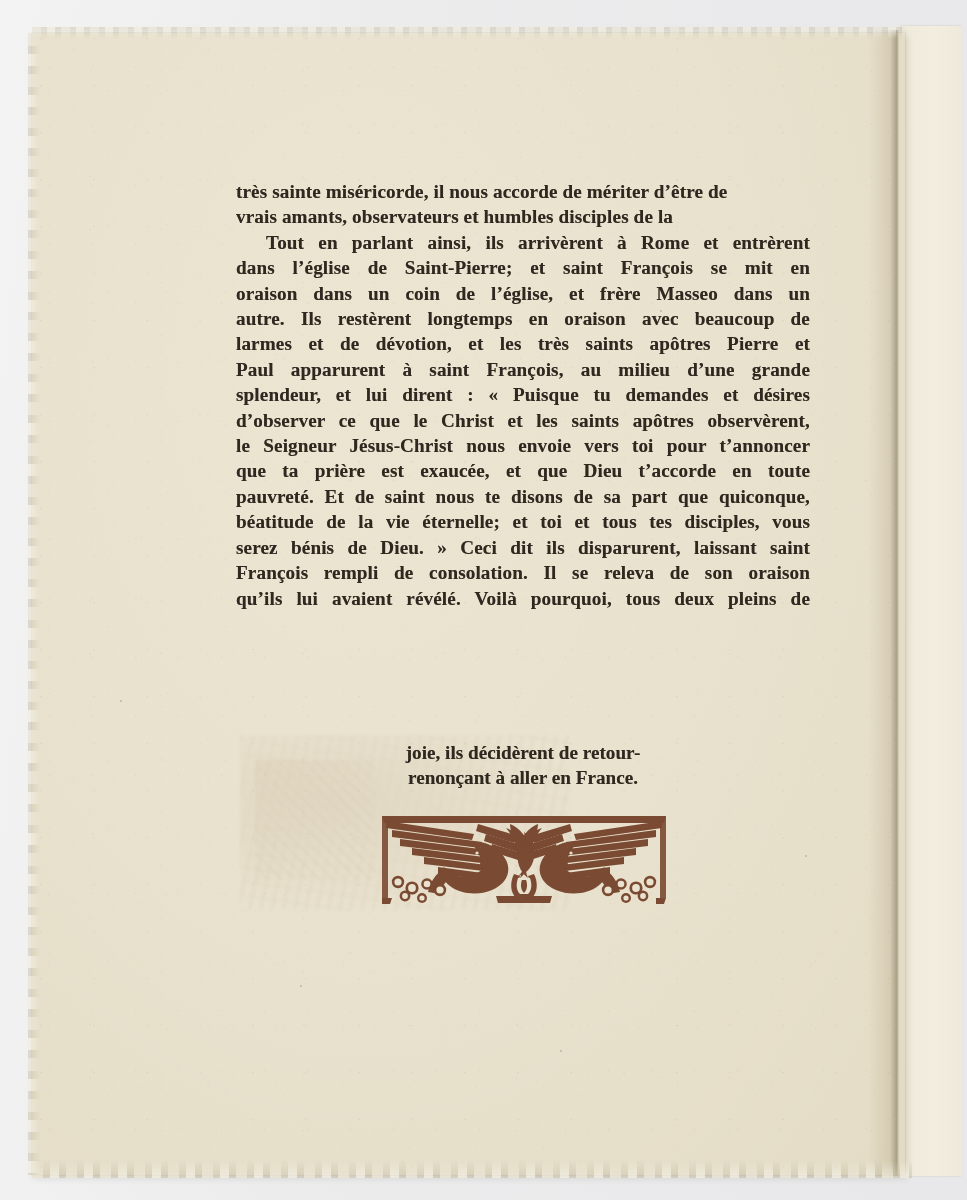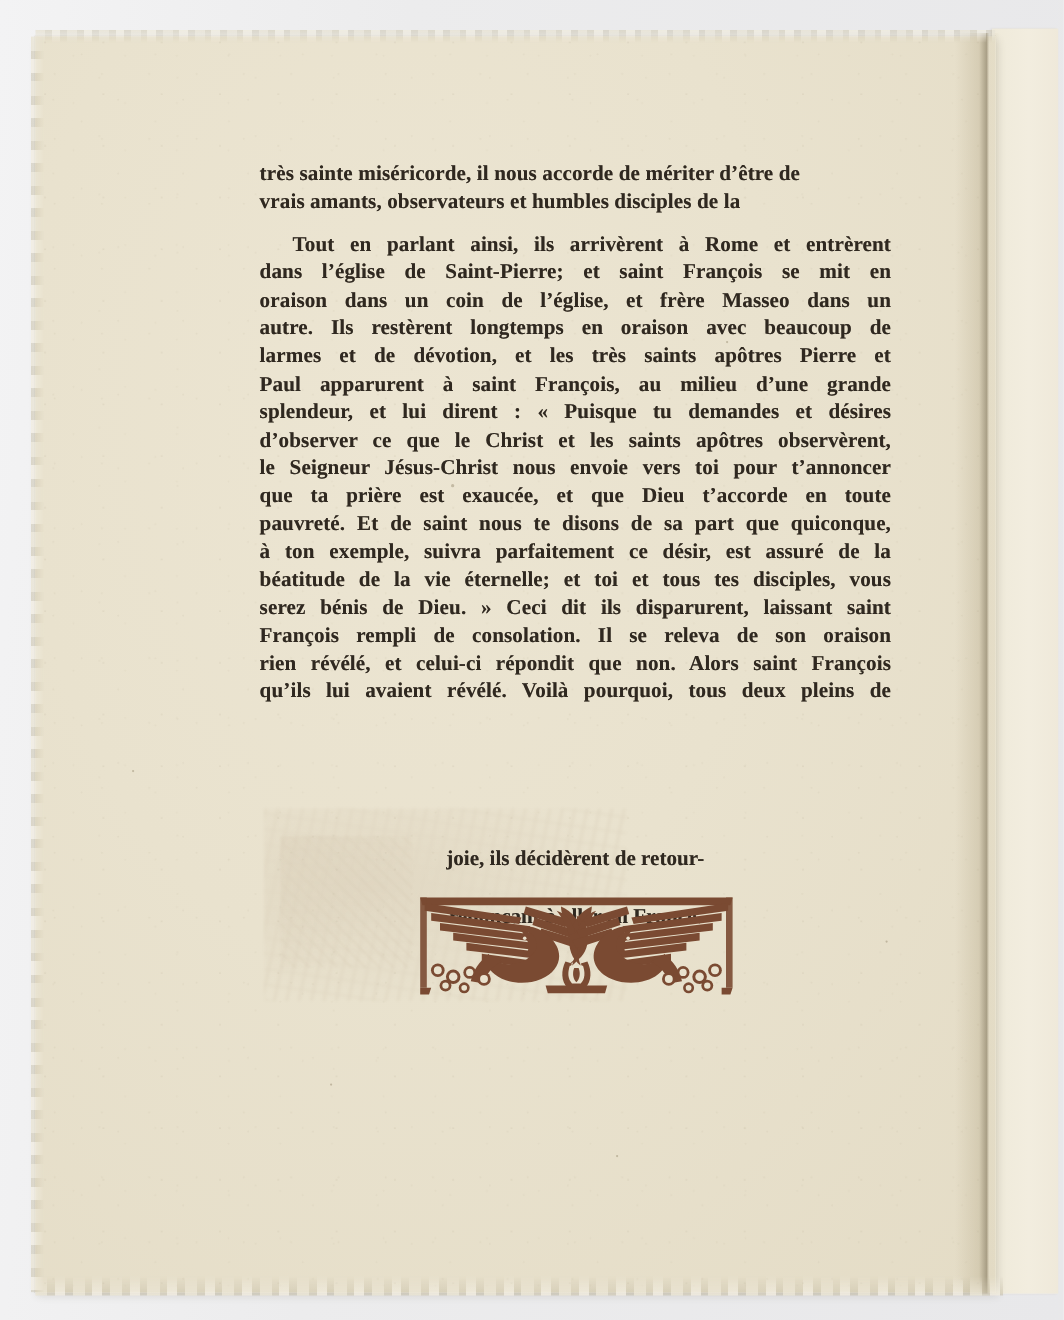--- a/index.html
+++ b/index.html
@@ -158,48 +158,47 @@
     position: absolute;
     border-radius: 50%;
     background: rgba(120,105,78,0.35);
     pointer-events: none;
   }
 
   
   .textblock {
     position: absolute;
     left: 236px;
-    top: 146px;
+    top: 179px;
     width: 574px;
     color: #2f2820;
     font-size: 19.2px;
     line-height: 25.4px;
     font-weight: 700;
     letter-spacing: 0.1px;
     -webkit-font-smoothing: antialiased;
   }
   .para {
     margin: 0;
     text-align: justify;
     text-align-last: justify;
     text-shadow: 0 0 0.6px rgba(60,48,34,0.45);
   }
   .para-cont { text-indent: 0; }
   .line {
     display: block;
     white-space: nowrap;
-    margin-top: 28px;
   }
   .line-just {
     display: flex;
     justify-content: space-between;
     white-space: nowrap;
   }
   .line-just > span { display: inline-block; }
-  .line-indent { padding-left: 30px; margin-top: 13px; }
+  .line-indent { padding-left: 30px; }
   .line-last { display: block; white-space: nowrap; }
 
   .centered-lines {
     position: absolute;
     left: 236px;
     top: 740px;
     width: 574px;
     text-align: center;
     color: #2f2820;
     font-size: 19.2px;
@@ -287,33 +286,27 @@
       <div class="line-last">
         <span>le Seigneur Jésus-Christ nous envoie vers toi pour t’annoncer</span>
       </div>
       <div class="line-last">
         <span>que ta prière est exaucée, et que Dieu t’accorde en toute</span>
       </div>
       <div class="line-last">
         <span>pauvreté. Et de saint nous te disons de sa part que quiconque,</span>
       </div>
       <div class="line-last">
-        <span>à ton exemple, suivra parfaitement ce désir, est assuré de la</span>
-      </div>
-      <div class="line-last">
         <span>béatitude de la vie éternelle; et toi et tous tes disciples, vous</span>
       </div>
       <div class="line-last">
         <span>serez bénis de Dieu. » Ceci dit ils disparurent, laissant saint</span>
       </div>
       <div class="line-last">
         <span>François rempli de consolation. Il se releva de son oraison</span>
-      </div>
-      <div class="line-last">
-        <span>rien révélé, et celui-ci répondit que non. Alors saint François</span>
       </div>
       <div class="line-last">
         <span>qu’ils lui avaient révélé. Voilà pourquoi, tous deux pleins de</span>
       </div>
     </div>
 
   </div>
 
   <div class="centered-lines">
     <span class="line">joie, ils décidèrent de retour-</span>

